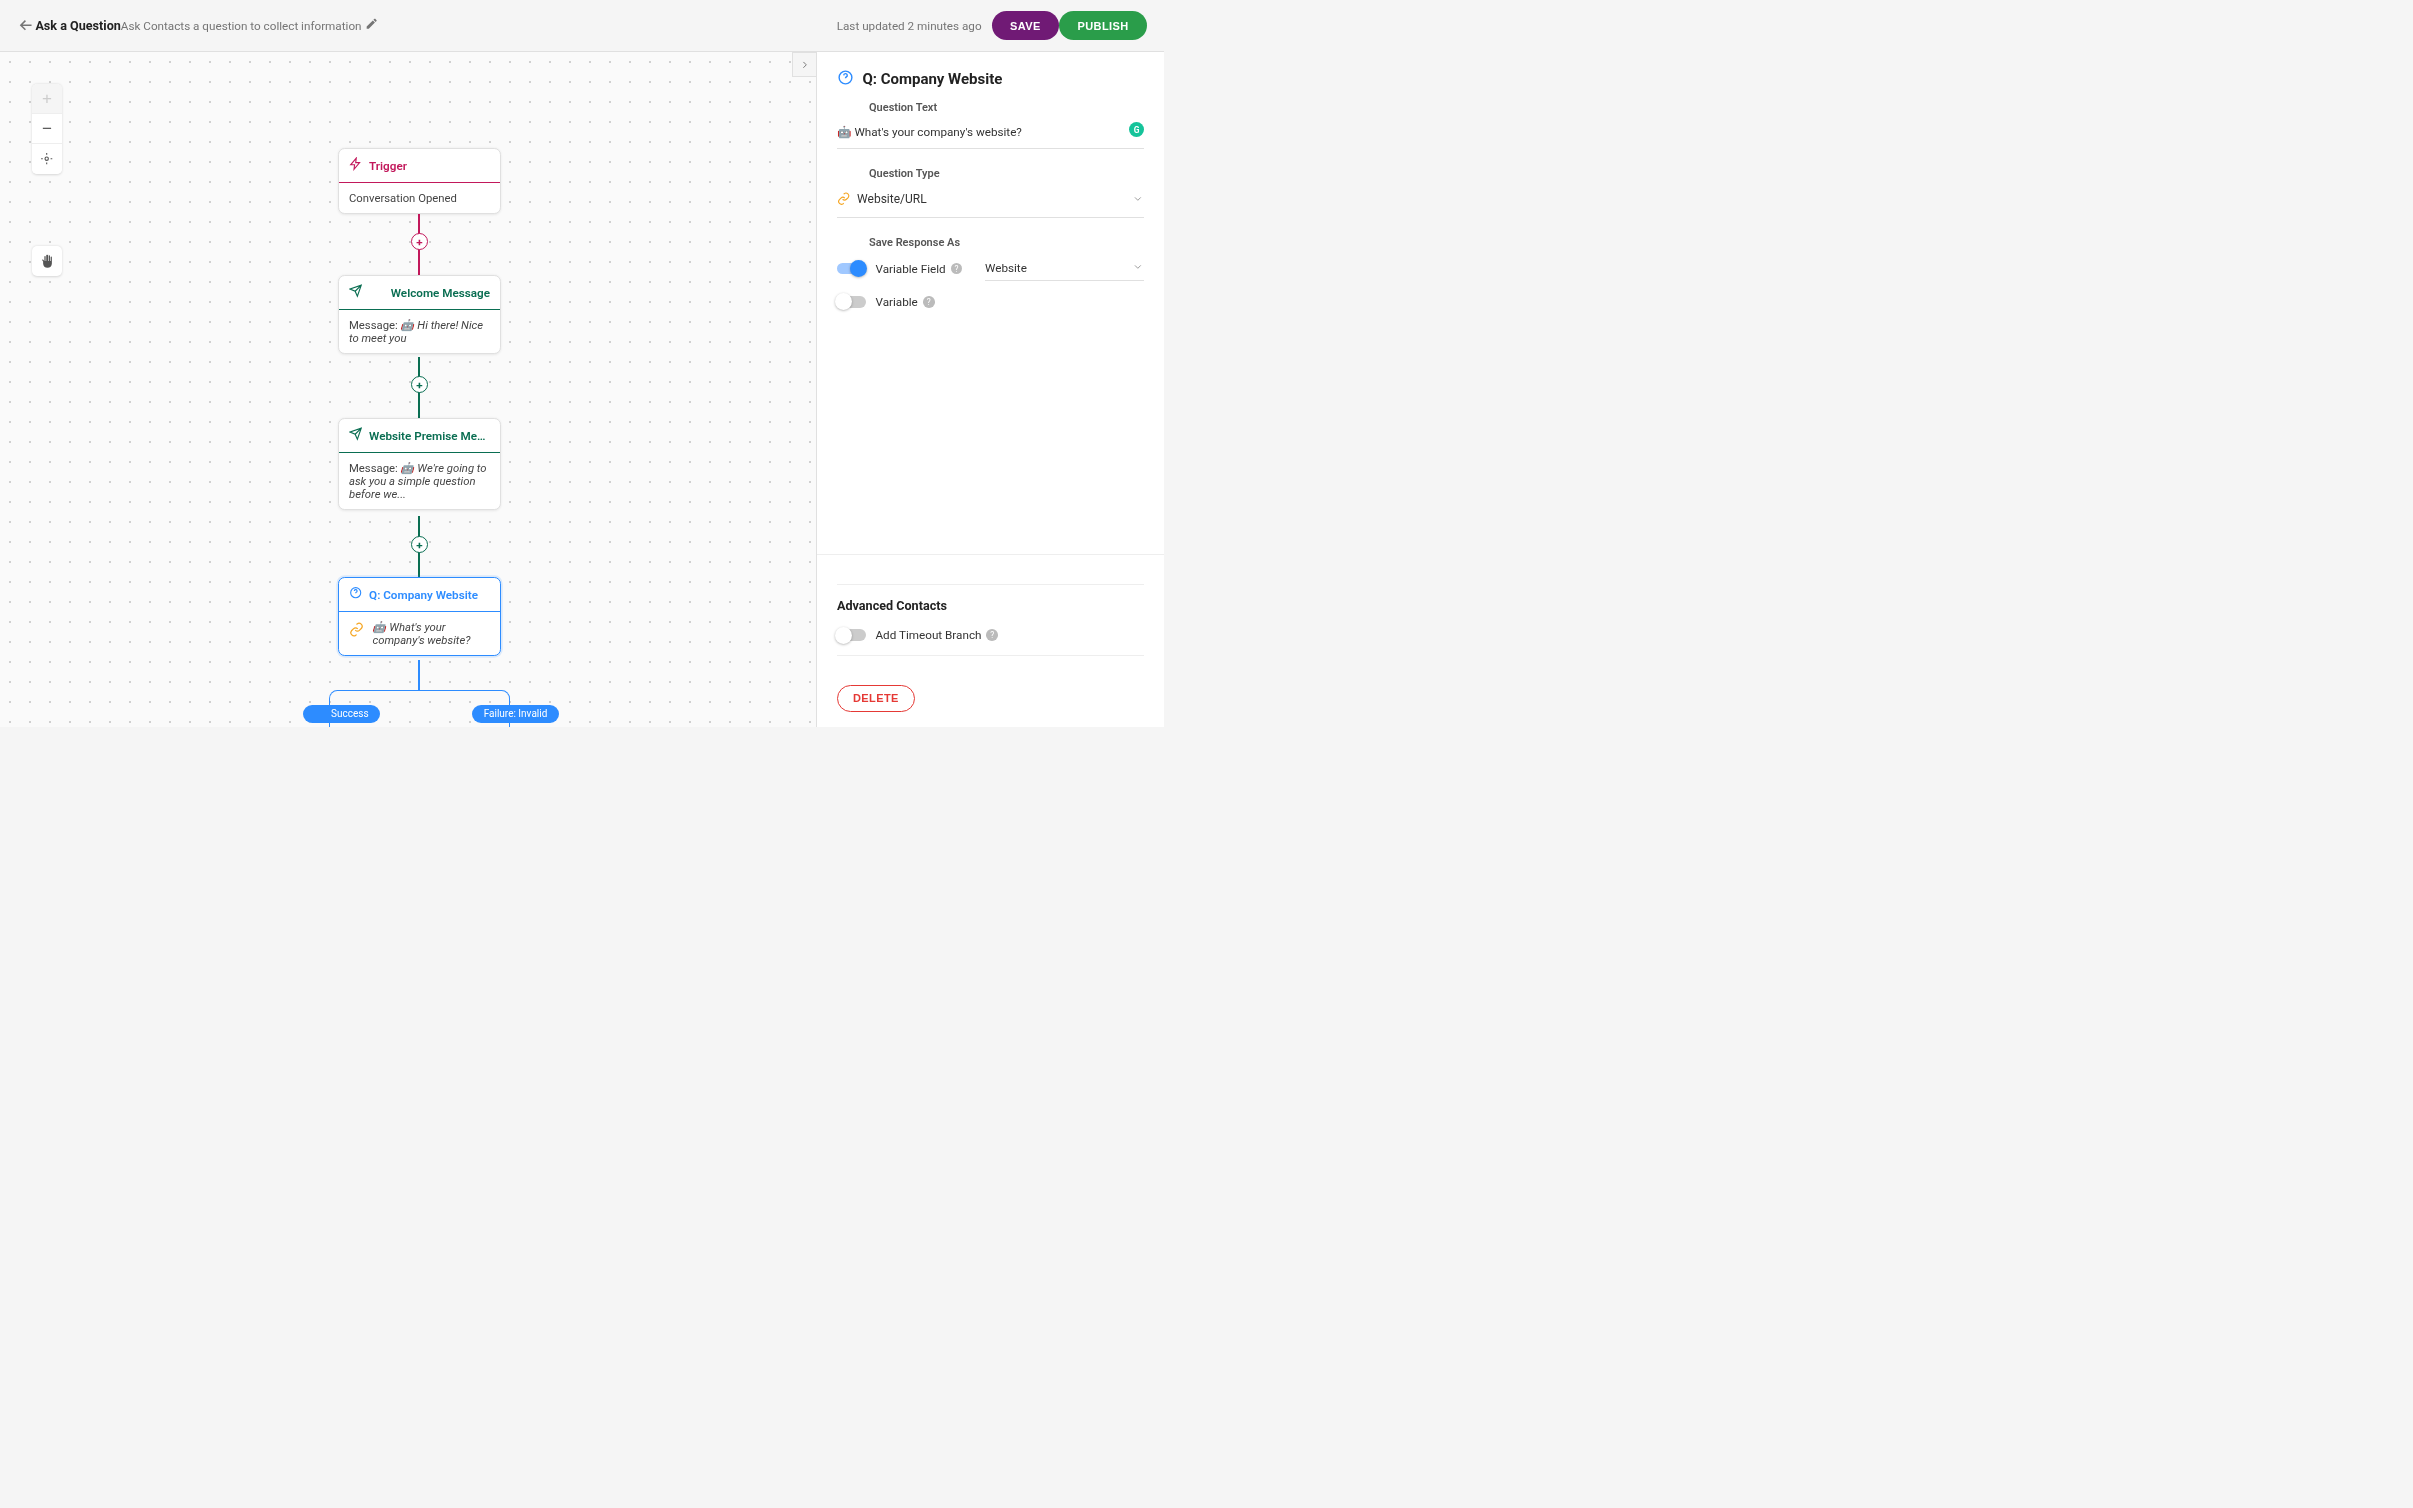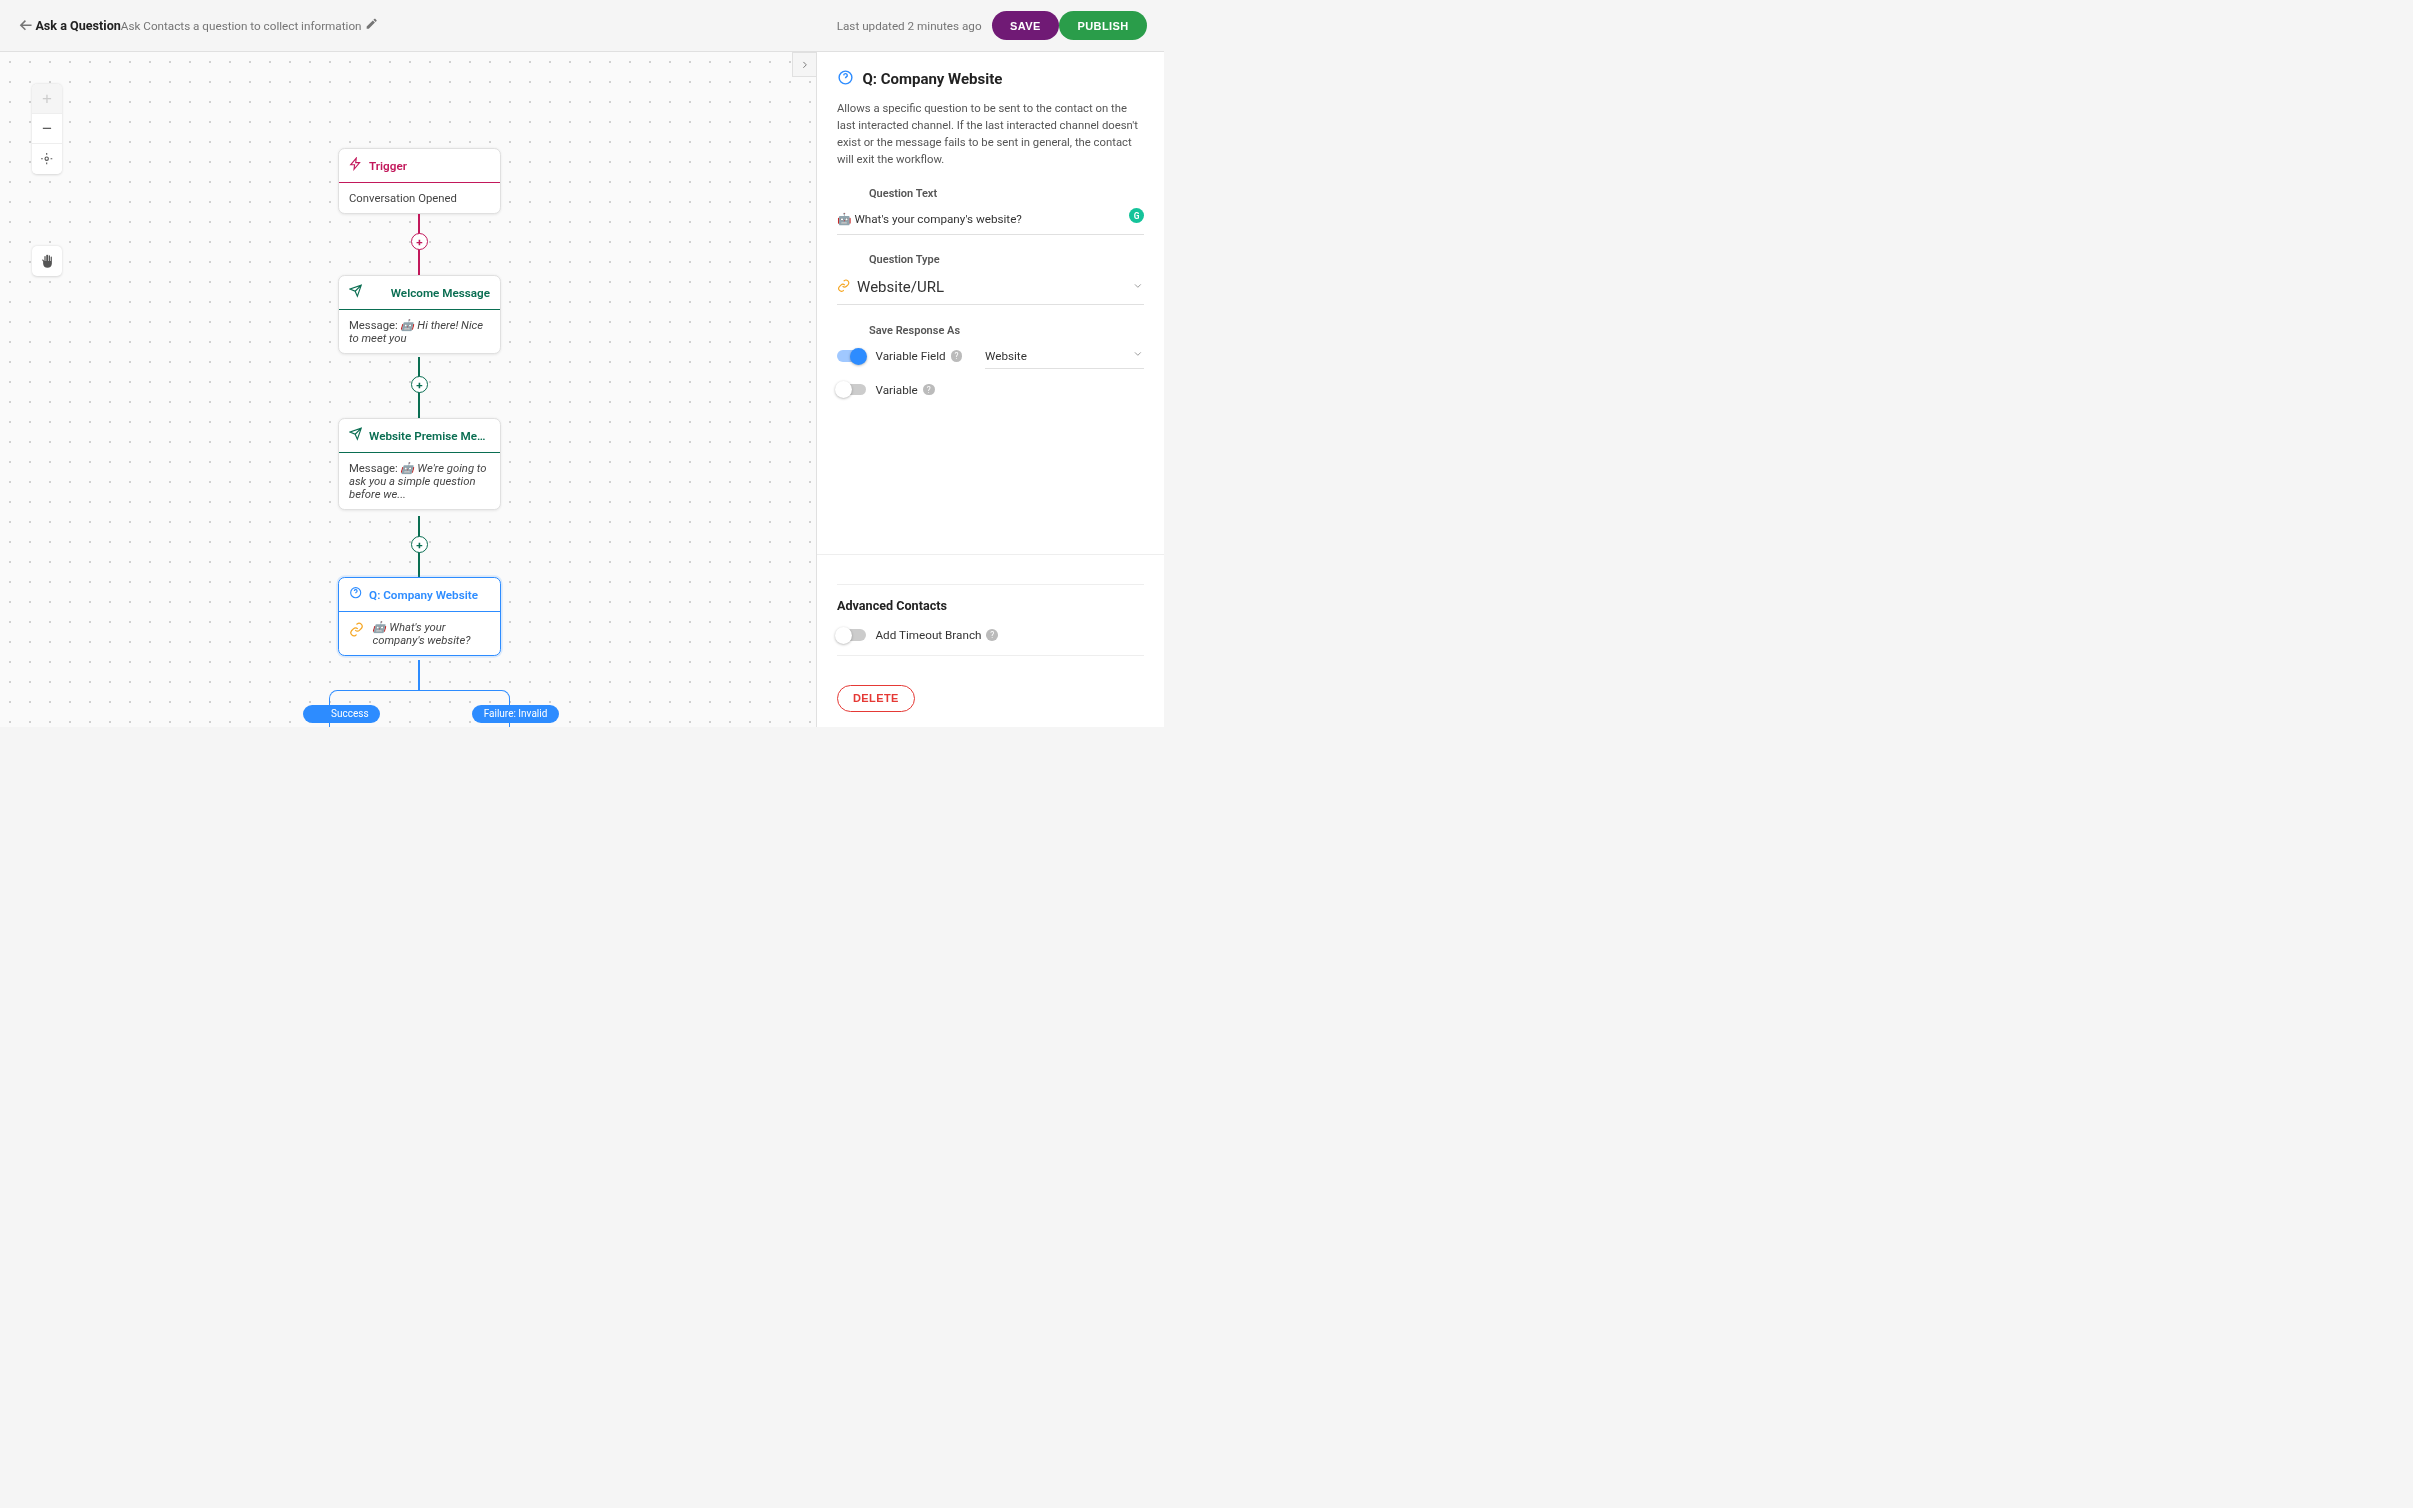--- a/index.html
+++ b/index.html
@@ -273,21 +273,21 @@
   align-items: center;
   justify-content: space-between;
   border-bottom: 0.8px solid #e0e0e0;
   padding: 5px 0 8.4px;
   margin-bottom: 18.4px;
 }
 .select-value {
   display: flex;
   align-items: flex-start;
   gap: 6.7px;
-  font-size: 15px;
+  font-size: 12px;
 }
 .chev { color: #999; }
 .toggle-row {
   display: flex;
   align-items: center;
   gap: 10px;
   margin-bottom: 13.4px;
 }
 .toggle {
   width: 28.5px;
@@ -490,21 +490,20 @@
     <div class="panel-content">
       <div class="panel-title-row">
         <span>
           <svg width="17" height="17" viewBox="0 0 24 24" fill="none" stroke="#2d8cff" stroke-width="2">
               <circle cx="12" cy="12" r="9"></circle>
               <path d="M9.5 9a2.5 2.5 0 1 1 3.5 2.3c-.8.4-1 1-1 1.7M12 17h.01"></path>
             </svg>
         </span>
         <span class="panel-title">Q: Company Website</span>
       </div>
-      <p class="panel-desc">Allows a specific question to be sent to the contact on the last interacted channel. If the last interacted channel doesn't exist or the message fails to be sent in general, the contact will exit the workflow.</p>
 
       <div class="form-label">Question Text</div>
       <div class="input-wrap">
         <div class="text-input">🤖 What's your company's website?</div>
         <div class="grammarly">G</div>
       </div>
 
       <div class="form-label">Question Type</div>
       <div class="select-row">
         <div class="select-value">

